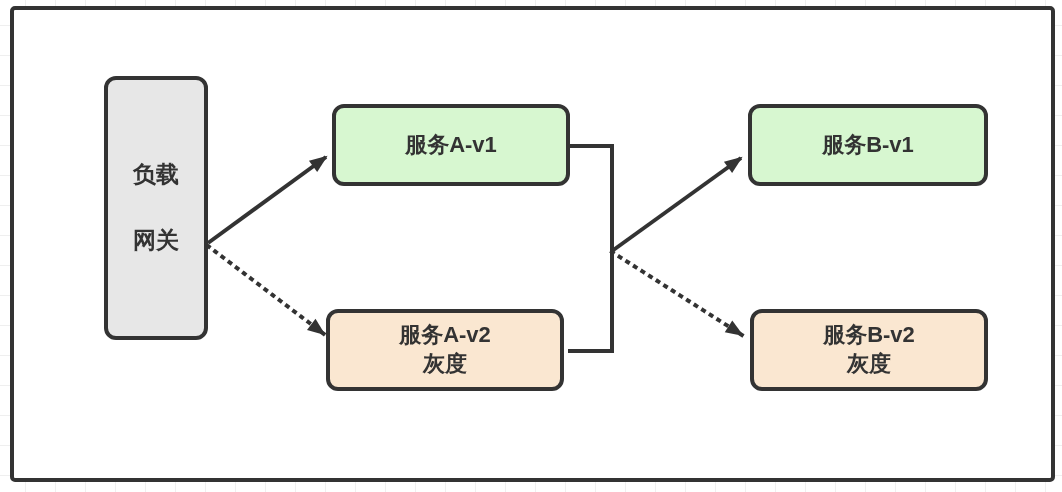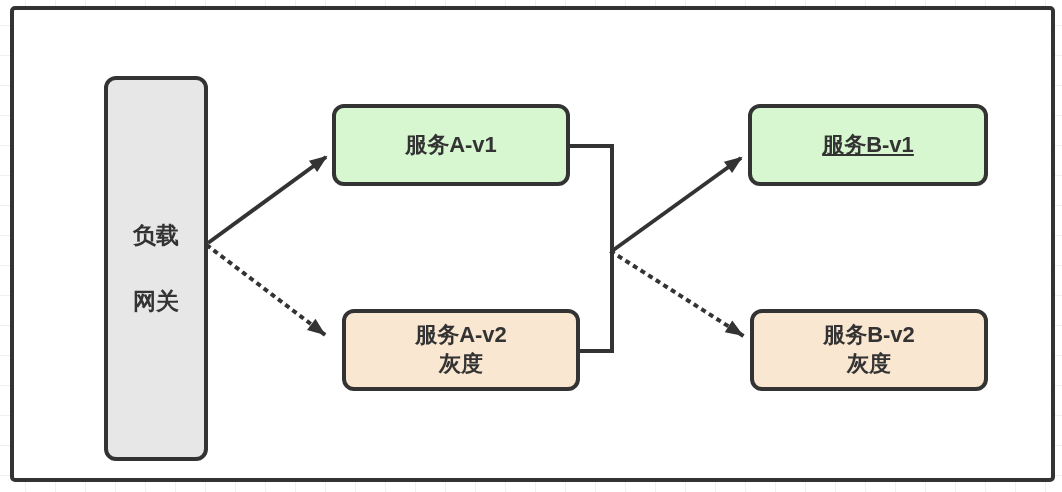--- a/index.html
+++ b/index.html
@@ -49,46 +49,45 @@
     text-align: center;
     color: #333333;
     font-weight: bold;
     font-size: 22px;
     line-height: 1.3;
   }
   .node-gateway {
     left: 104px;
     top: 76px;
     width: 104px;
-    height: 385px;
+    height: 264px;
     background: #e7e7e7;
     font-size: 23px;
     gap: 36px;
   }
   .node-a-v1 {
     left: 332px;
     top: 104px;
     width: 238px;
     height: 82px;
     background: #d7f7d0;
   }
   .node-a-v2 {
-    left: 342px;
+    left: 326px;
     top: 309px;
     width: 238px;
     height: 82px;
     background: #fae7d1;
   }
   .node-b-v1 {
     left: 748px;
     top: 104px;
     width: 240px;
     height: 82px;
     background: #d7f7d0;
-    text-decoration: underline;
   }
   .node-b-v2 {
     left: 750px;
     top: 309px;
     width: 238px;
     height: 82px;
     background: #fae7d1;
   }
   .node-label {
     display: block;

